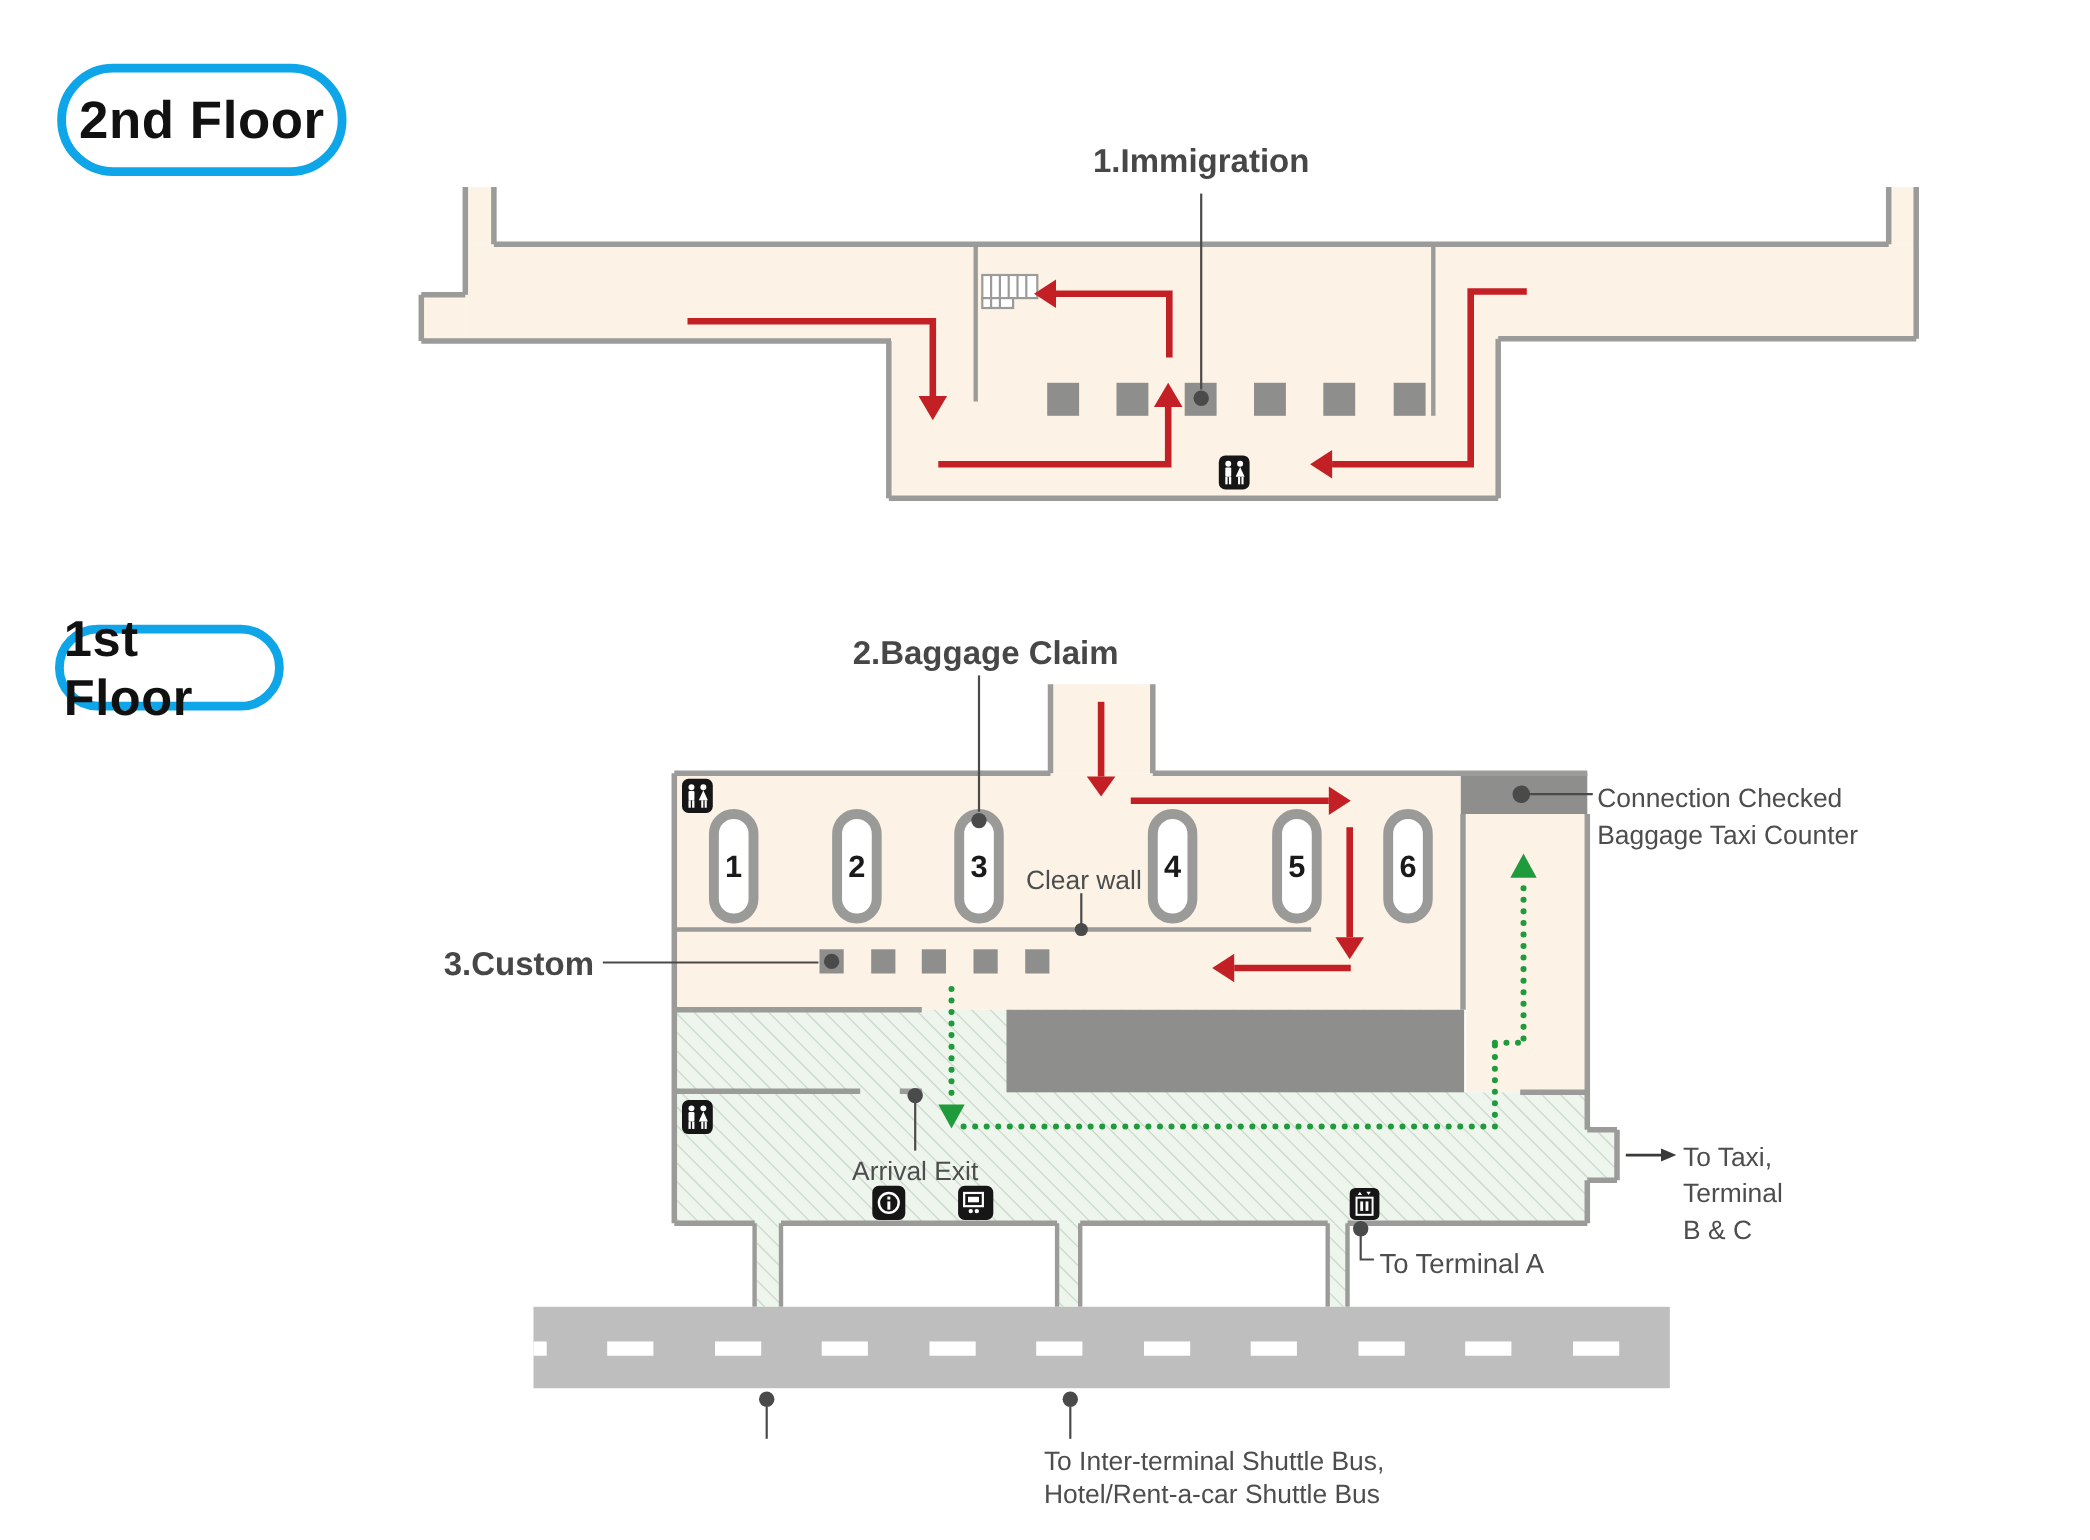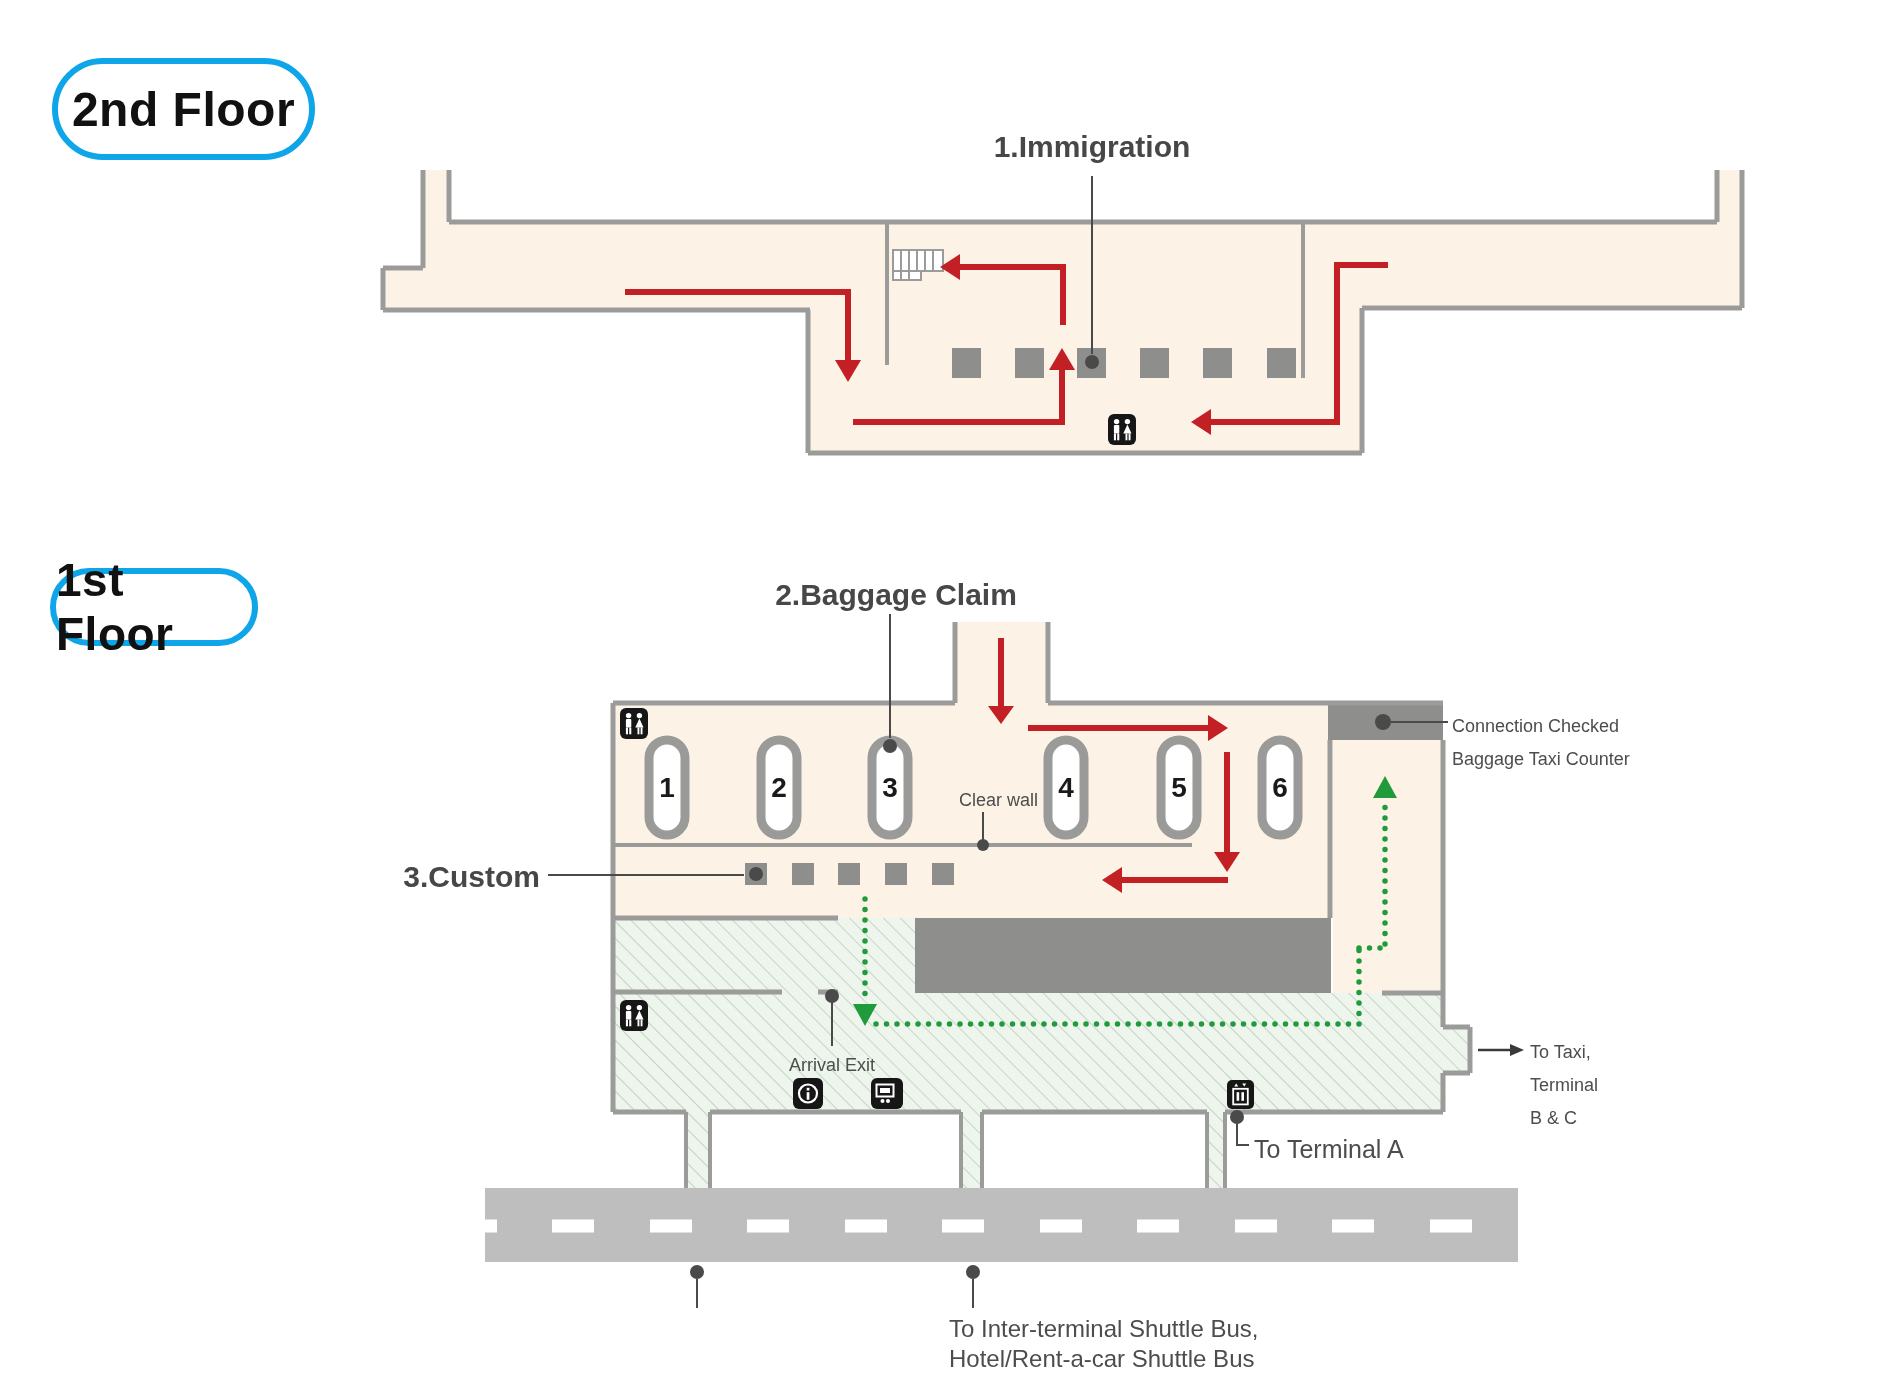--- a/index.html
+++ b/index.html
@@ -1,25 +1,25 @@
 <!DOCTYPE html>
 <html><head>
 <meta charset="utf-8">
 <style>
   html,body{margin:0;padding:0;background:#fff;}
   #stage{position:relative;width:1900px;height:1400px;background:#fff;overflow:hidden;
          font-family:"Liberation Sans", sans-serif;}
   #stage svg{position:absolute;left:0;top:0;}
   .abs{position:absolute;}
-  .pill{border:6px solid #0ea5e9;border-radius:64px;background:#fff;color:#111;
+  .pill{border:8px solid #0ea5e9;border-radius:64px;background:#fff;color:#111;
         font-weight:bold;display:flex;align-items:center;justify-content:center;
         box-sizing:border-box;letter-spacing:.5px;}
   .lbl{color:#4a4a4a;white-space:nowrap;}
   .lbl-big{font-size:30px;font-weight:bold;color:#474747;}
-  .lbl-sm{font-size:18px;line-height:33px;color:#4d4d4d;}
+  .lbl-sm{font-size:24px;line-height:33px;color:#4d4d4d;}
   .lbl-bus{font-size:24px;line-height:30px;color:#4d4d4d;}
   .center{text-align:center;}
   .right{text-align:right;}
   .carnum{font-size:28px;font-weight:bold;color:#1a1a1a;width:40px;text-align:center;}
 </style>
 </head>
 <body>
 
 <div id="stage">
 

